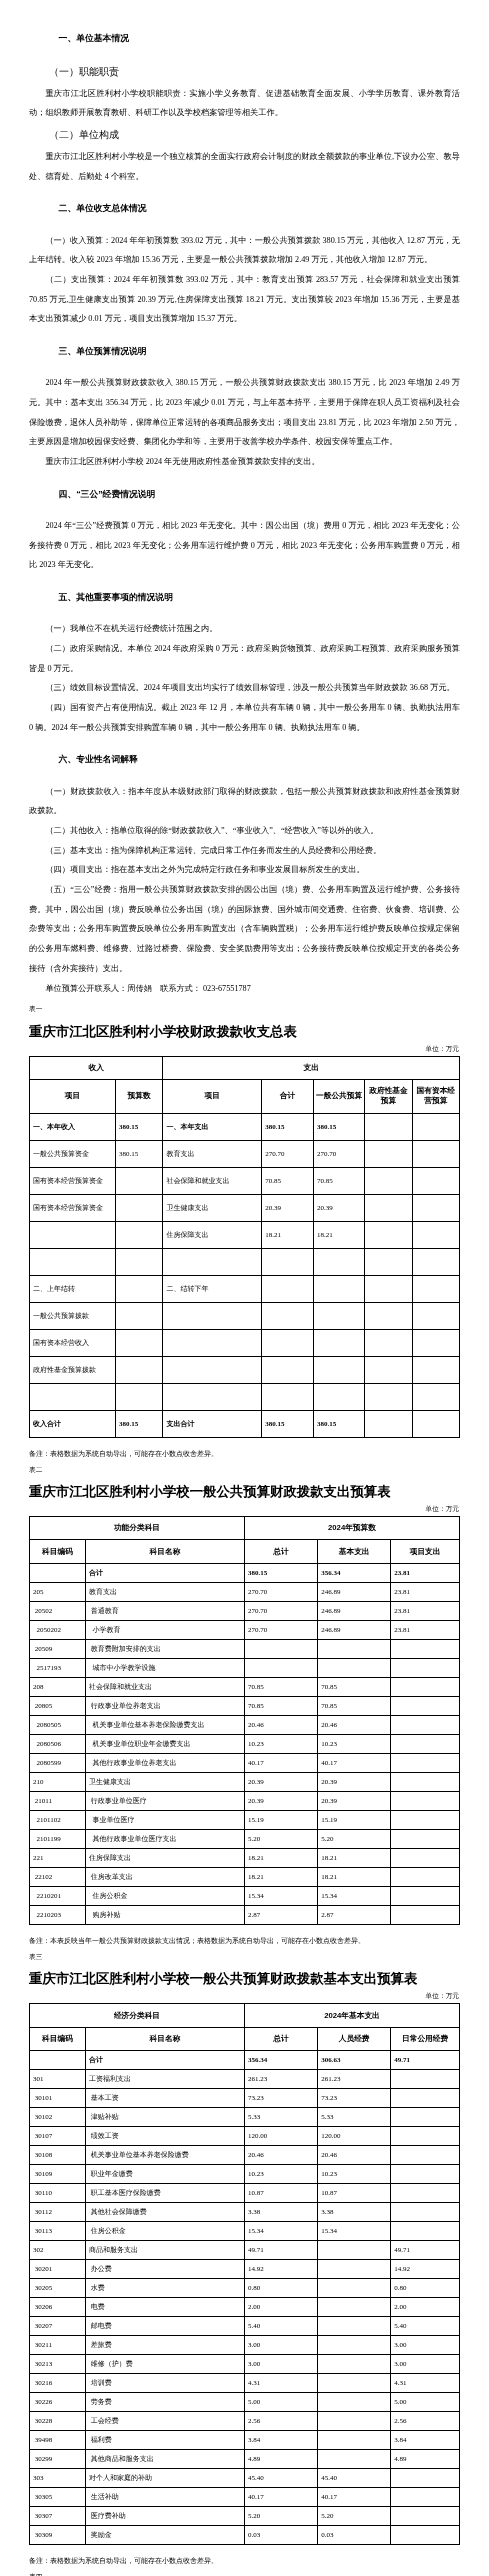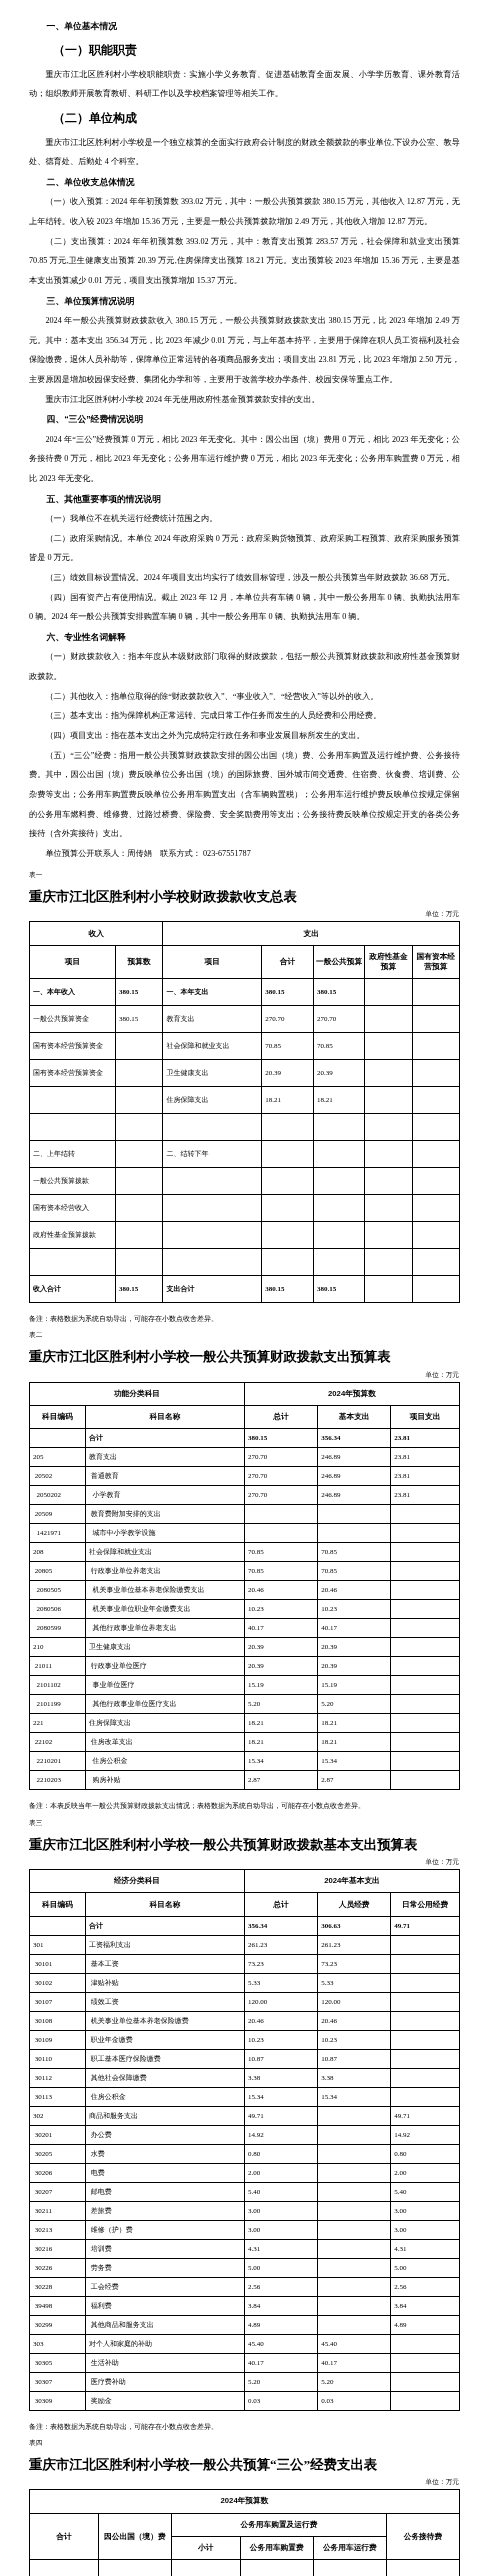--- a/index.html
+++ b/index.html
@@ -1,20 +1,20 @@
 <!DOCTYPE html>
 <html style="font-size:8.2px"><head>
 <meta charset="utf-8">
 <style>
   html,body{margin:0;padding:0;background:#fff;color:#000;}
   body{width:489px;font-family:"Liberation Serif","DejaVu Serif",serif;}
   .page{box-sizing:border-box;width:489px;padding:15.5px 29px 41px;background:#fff;}
   
-  .h{font-family:"Liberation Sans","DejaVu Sans",sans-serif;font-weight:bold;font-size:8.8px;line-height:2.3;text-indent:2em;margin:0;}
-  .s{font-size:12px;line-height:2.4;text-indent:2em;margin:0;font-weight:bold;}
+  .h{font-family:"Liberation Sans","DejaVu Sans",sans-serif;font-weight:bold;font-size:8.8px;line-height:2.3;text-indent:2em;margin:12px;}
+  .s{font-size:10px;line-height:2.4;text-indent:2em;margin:0;}
   .p{font-size:8.2px;line-height:2.4;text-indent:2em;text-align:justify;margin:0;}
   
   .tlabel{font-size:6.7px;margin:7.2px 0 0;}
   .ttitle{font-size:13.4px;font-weight:600;text-align:left;margin:8.2px 0 4.1px;}
   .unit{font-size:6.7px;text-align:right;margin:1px 1px 2.1px;}
   table.doc{width:100%;border-collapse:collapse;table-layout:fixed;border:1px solid #000;padding-left:33px;}
   table.doc th,table.doc td{border:0.5px solid #000;vertical-align:middle;word-break:break-all;white-space:pre-wrap;}
   table.doc th{font-family:"Liberation Sans","DejaVu Sans",sans-serif;font-weight:bold;font-size:7.7px;text-align:center;padding:6.2px 2.1px;}
   table.doc td{font-size:7px;padding:1.5px 3.1px;text-align:left;}
   td.num{text-align:right;}
@@ -254,21 +254,21 @@
             <td class="num">23.81</td>
           </tr>
           <tr>
             <td class="num"> 20509</td>
             <td> 教育费附加安排的支出</td>
             <td></td>
             <td></td>
             <td></td>
           </tr>
           <tr>
-            <td class="num">  1421971</td>
+            <td class="num">  2517193</td>
             <td>  城市中小学教学设施</td>
             <td></td>
             <td></td>
             <td></td>
           </tr>
           <tr>
             <td class="num">208</td>
             <td>社会保障和就业支出</td>
             <td class="num">70.85</td>
             <td class="num">70.85</td>

